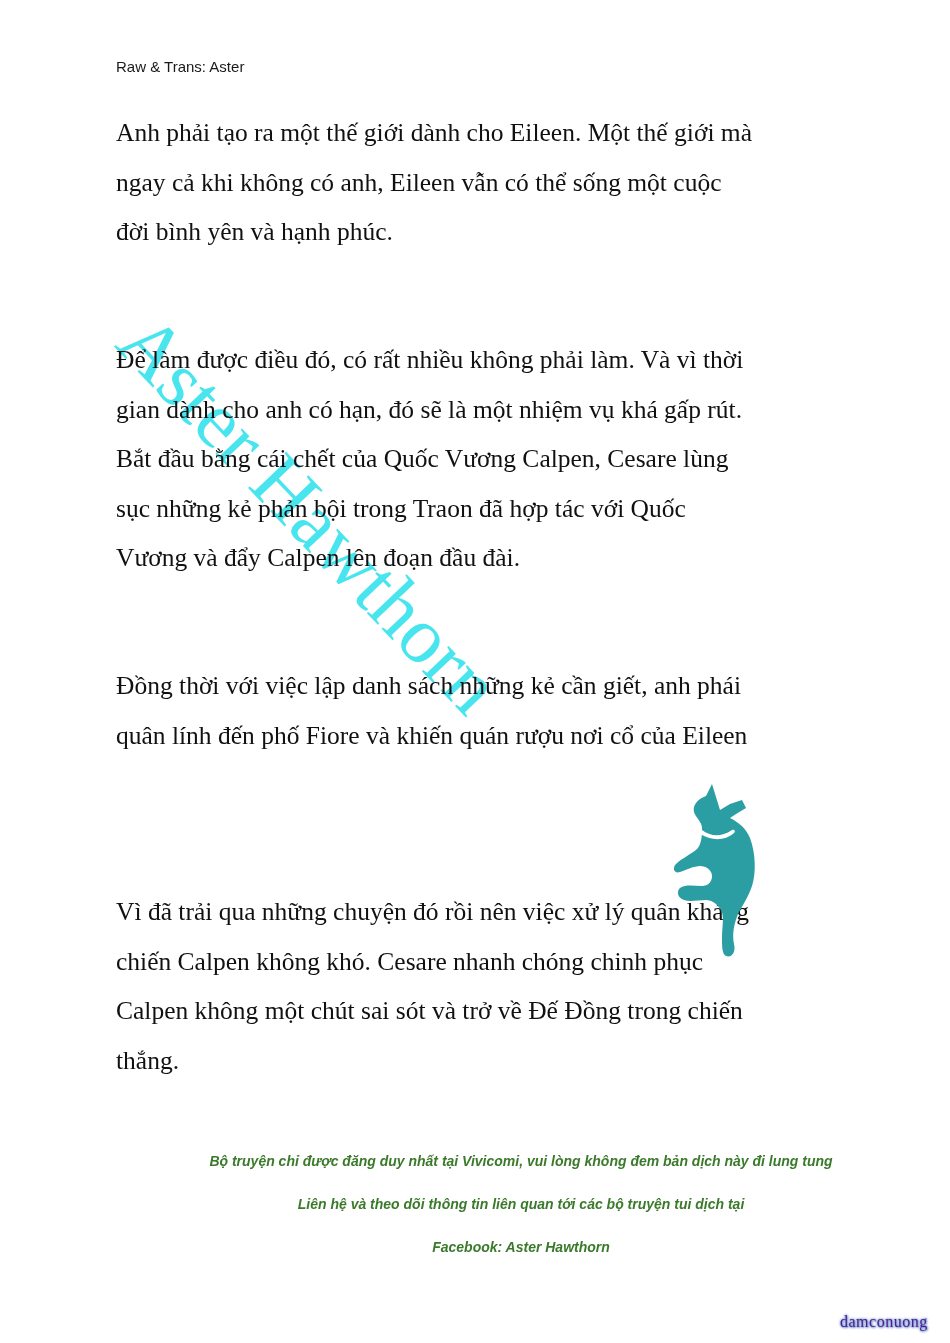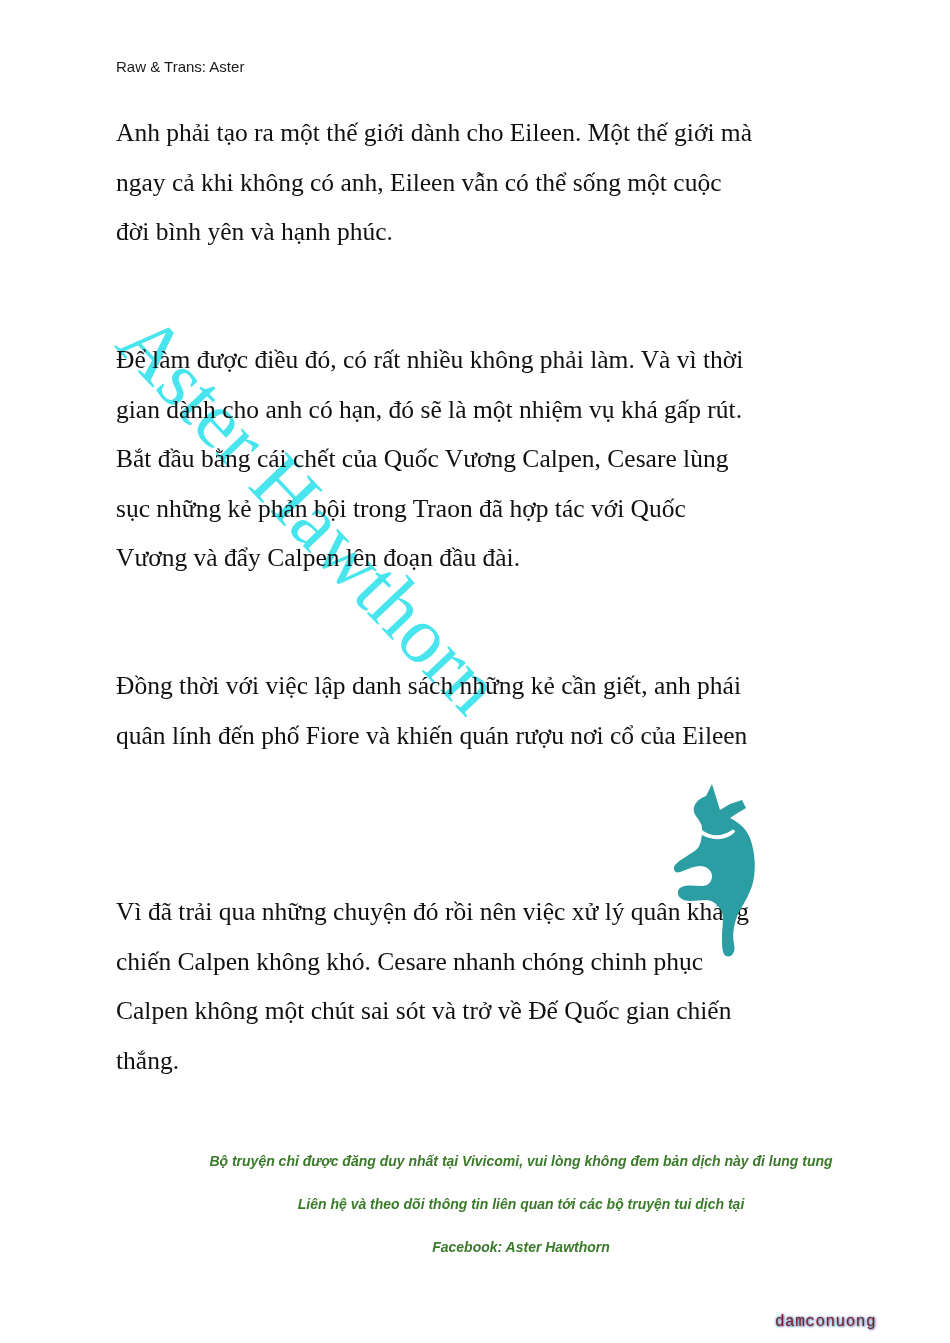--- a/index.html
+++ b/index.html
@@ -30,22 +30,22 @@
     }
     .content { position: absolute; left: 0; top: 0; width: 864px; height: 1343px; z-index: 1; }
     .cat { position: absolute; left: 672px; top: 782px; width: 100px; height: 180px; z-index: 2; }
     .logo-left {
       position: absolute; left: 14px; top: 1353px; z-index: 2;
       font-family: "Liberation Sans", sans-serif; font-style: italic; font-weight: bold;
       font-size: 30px; color: #14532d; letter-spacing: -1px;
       text-shadow: 0 0 2px #c9d4ee;
     }
     .logo-right {
-      position: absolute; left: 775px; top: 1313px; z-index: 2;
-      font-family: Liberation Mono, monospace; font-size: 16px; color: #7f1d1d;
+      position: absolute; left: 840px; top: 1313px; z-index: 2;
+      font-family: Liberation Serif, serif; font-size: 16px; color: #4c1d95;
       text-shadow: 0 0 2px #6f8fc7, 0 0 3px #6f8fc7, 1px 1px 2px #8aa3d3;
       letter-spacing: 0.5px;
     }
   </style>
 </head>
 <body>
 
 <div class="watermark-wrap">
   <div class="wm">Aster Hawthorn</div>
 </div>
@@ -68,21 +68,21 @@
   </p>
 
   <p class="para" style="top:661px;">
     <span class="line">Đồng thời với việc lập danh sách những kẻ cần giết, anh phái</span>
     <span class="line">quân lính đến phố Fiore và khiến quán rượu nơi cổ của Eileen</span>
   </p>
 
   <p class="para" style="top:887px;">
     <span class="line">Vì đã trải qua những chuyện đó rồi nên việc xử lý quân kháng</span>
     <span class="line">chiến Calpen không khó. Cesare nhanh chóng chinh phục</span>
-    <span class="line">Calpen không một chút sai sót và trở về Đế Quốc gian chiến</span>
+    <span class="line">Calpen không một chút sai sót và trở về Đế Đồng trong chiến</span>
     <span class="line">thắng.</span>
   </p>
 
   <div class="footer-line" style="top:1153px;">Bộ truyện chỉ được đăng duy nhất tại Vivicomi, vui lòng không đem bản dịch này đi lung tung</div>
   <div class="footer-line" style="top:1196px;">Liên hệ và theo dõi thông tin liên quan tới các bộ truyện tui dịch tại</div>
   <div class="footer-line" style="top:1239px;">Facebook: Aster Hawthorn</div>
 </div>
 
 <svg class="cat" viewBox="0 0 100 180">
   <path fill="#2a9ea3" d="

